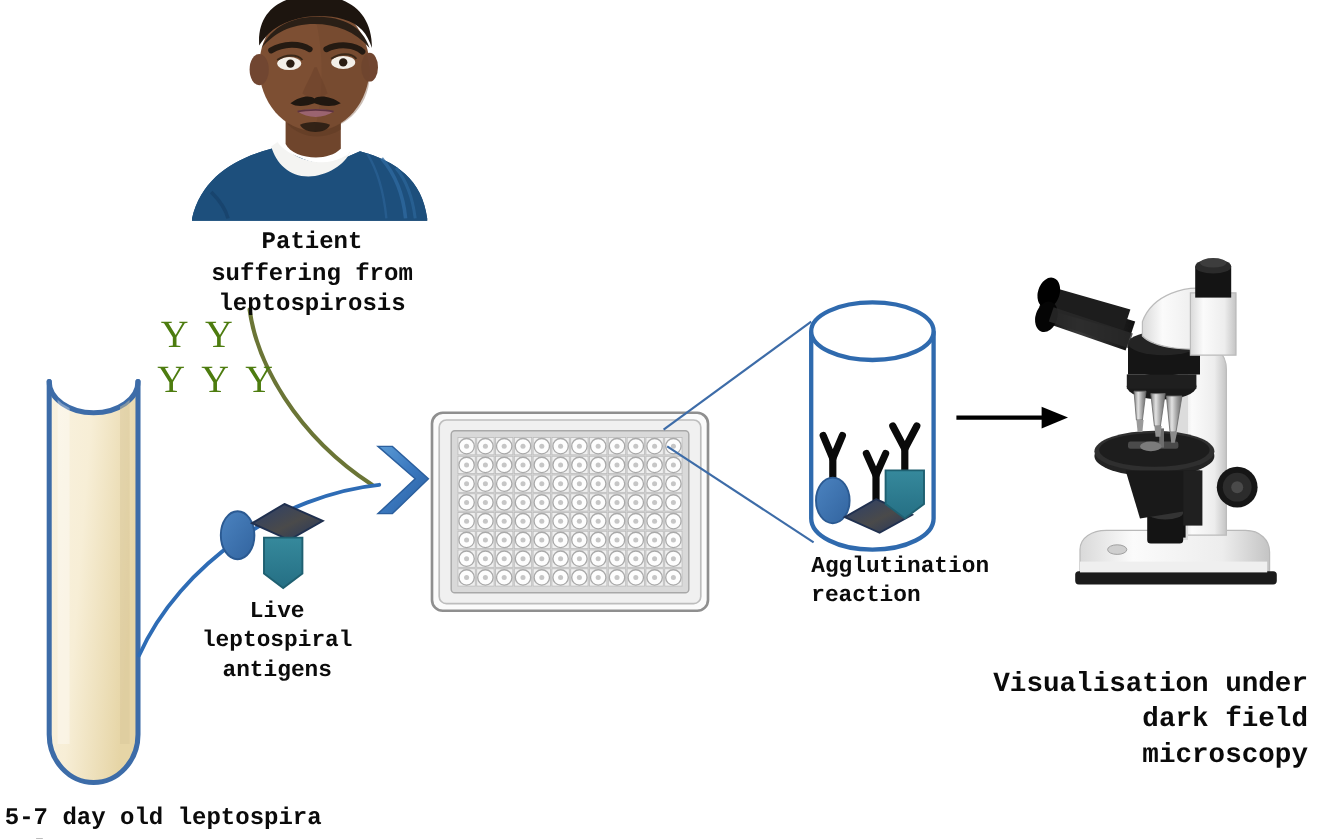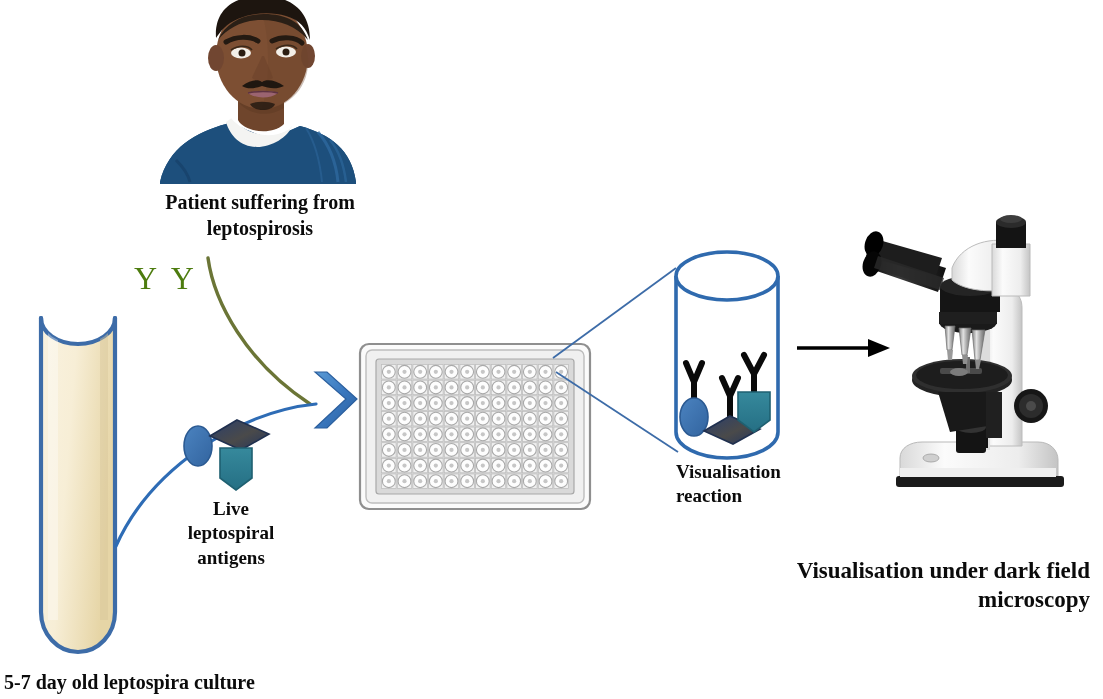--- a/index.html
+++ b/index.html
@@ -10,21 +10,21 @@
   }
   #stage{
     position:relative;
     width:1103px;
     height:699px;
     background:#ffffff;
     overflow:hidden;
   }
   .lbl{
     position:absolute;
-    font-family:Liberation Serif, serif;
+    font-family:Liberation Mono, monospace;
     font-weight:bold;
     color:#0b0b0b;
     line-height:1.28;
     white-space:pre-line;
   }
   #svg-layer{
     position:absolute;left:0;top:0;width:1103px;height:699px;
     pointer-events:none;
   }
   .ys{
@@ -580,26 +580,27 @@
         <path d="M878 256 L944 278 L940 290 L874 268 Z" fill="#2b2b2b" opacity="0.8"></path>
       </g>
     </g>
   </svg>
 
   <div class="lbl" style="left:160px; top:190px; width:200px; text-align:center; font-size:20px;">Patient suffering from
 leptospirosis</div>
 
 
   <div class="ys" style="left:134px; top:262px; font-size:32px;">Y Y</div>
+  <div class="ys" style="left:131px; top:300px; font-size:32px;">Y Y Y</div>
 
   <div class="lbl" style="left:166px; top:497px; width:130px; text-align:center; font-size:19px;">Live
 leptospiral
 antigens</div>
 
   <div class="lbl" style="left:4px; top:670px; width:340px; text-align:left; font-size:20px;">5-7  day old leptospira culture</div>
 
-  <div class="lbl" style="left:676px; top:460px; width:180px; text-align:left; font-size:19px;">Visualisation
+  <div class="lbl" style="left:676px; top:460px; width:180px; text-align:left; font-size:19px;">Agglutination
 reaction</div>
 
   <div class="lbl" style="left:790px; top:556px; width:300px; text-align:right; font-size:23px;">Visualisation under dark field
 microscopy</div>
 
 </div>
 
 </body></html>

